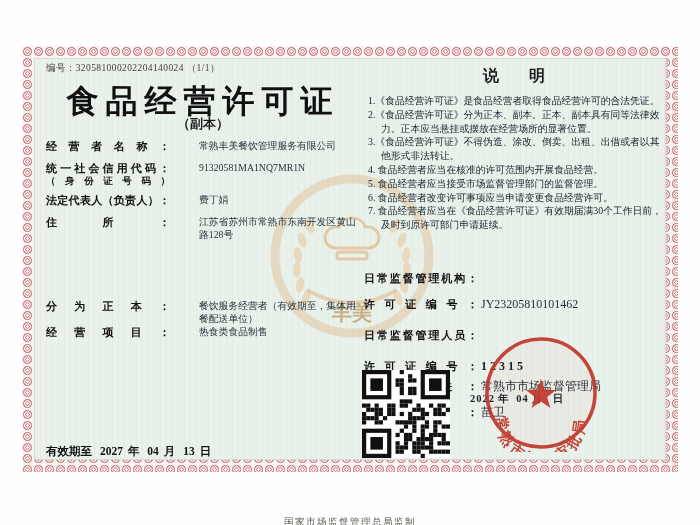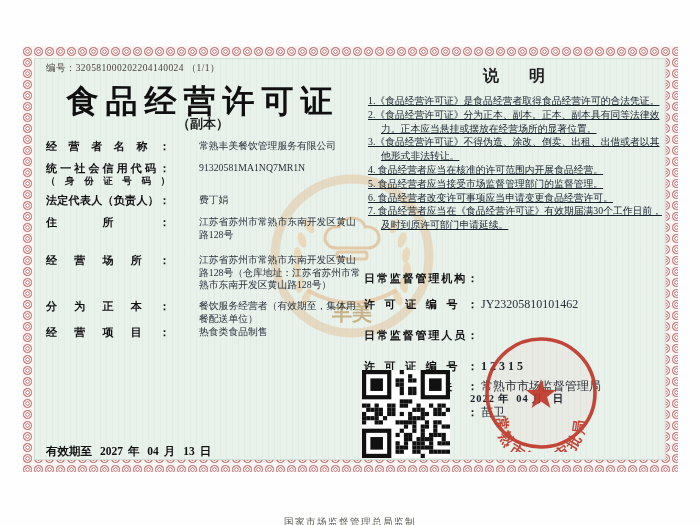--- a/index.html
+++ b/index.html
@@ -24,21 +24,21 @@
   .subtitle{position:absolute;left:8px;top:57px;width:322px;text-align:center;font-size:13px;font-weight:bold;}
   .row{position:absolute;left:12px;display:flex;width:318px;align-items:flex-start;gap:26px;}
   .lbl{flex:0 0 124px;font-weight:bold;font-size:11px;line-height:13px;text-align-last:justify;color:#111;}
   .lbl .sub{display:block;font-size:9.5px;line-height:12px;text-align-last:justify;}
   .val{flex:1;font-size:9.8px;line-height:12.5px;padding-left:3px;color:#27313a;}
   .r1{top:82px}.r2{top:104px}.r3{top:136px}.r4{top:158px}.r5{top:196px}.r6{top:242px}.r7{top:268px}
   .validity{position:absolute;left:12px;top:386px;font-size:11.5px;font-weight:bold;color:#111;}
   .validity span{margin-right:5px;}
   .rcol-head{position:absolute;left:330px;top:8px;width:300px;text-align:center;font-size:16px;font-weight:bold;letter-spacing:30px;text-indent:30px;white-space:nowrap;}
   .notes{position:absolute;left:334px;top:36px;width:296px;font-size:9.8px;line-height:13.8px;color:#14202a;}
-  .note{padding-left:13px;text-indent:-13px;text-decoration:underline;}
+  .note{padding-left:13px;text-indent:-13px;}
   .irow{position:absolute;left:330px;display:flex;width:302px;align-items:flex-end;}
   .ilbl{flex:0 0 114px;font-weight:bold;font-size:11px;line-height:13px;text-align-last:justify;color:#111;}
   .ival{flex:1;font-size:12px;line-height:12.5px;padding-left:3px;color:#27313a;margin-top:44px;}
   .p1{top:196px}.p2{top:214px}.p3{top:240px}.p4{top:258px}.p5{top:278px}.p6{top:304px}
   .p4 .ival{font-weight:bold;letter-spacing:3px;color:#15202a;}
   .qr{position:absolute;left:328px;top:312px;width:88px;height:88px;}
   .issue-date{position:absolute;left:436px;top:334px;font-size:10.5px;font-weight:bold;letter-spacing:1px;color:#15202a;}
   .issue-date span{margin-right:3px;}
   .seal{position:absolute;left:448px;top:276px;width:118px;height:118px;opacity:.93;}
   .watermark{position:absolute;left:233px;top:110px;width:170px;height:180px;opacity:.8;pointer-events:none;}
@@ -95,24 +95,20 @@
       </span>
       <span class="val">91320581MA1NQ7MR1N</span>
     </div>
     <div class="row r3">
       <span class="lbl">法定代表人（负责人）：</span>
       <span class="val">费丁娟</span>
     </div>
     <div class="row r4">
       <span class="lbl">住所：</span>
       <span class="val">江苏省苏州市常熟市东南开发区黄山路128号</span>
-    </div>
-    <div class="row r5">
-      <span class="lbl">经营场所：</span>
-      <span class="val">江苏省苏州市常熟市东南开发区黄山路128号（仓库地址：江苏省苏州市常熟市东南开发区黄山路128号）</span>
     </div>
     <div class="row r6">
       <span class="lbl">分为正本：</span>
       <span class="val">餐饮服务经营者（有效期至，集体用餐配送单位）</span>
     </div>
     <div class="row r7">
       <span class="lbl">经营项目：</span>
       <span class="val">热食类食品制售</span>
     </div>
 

